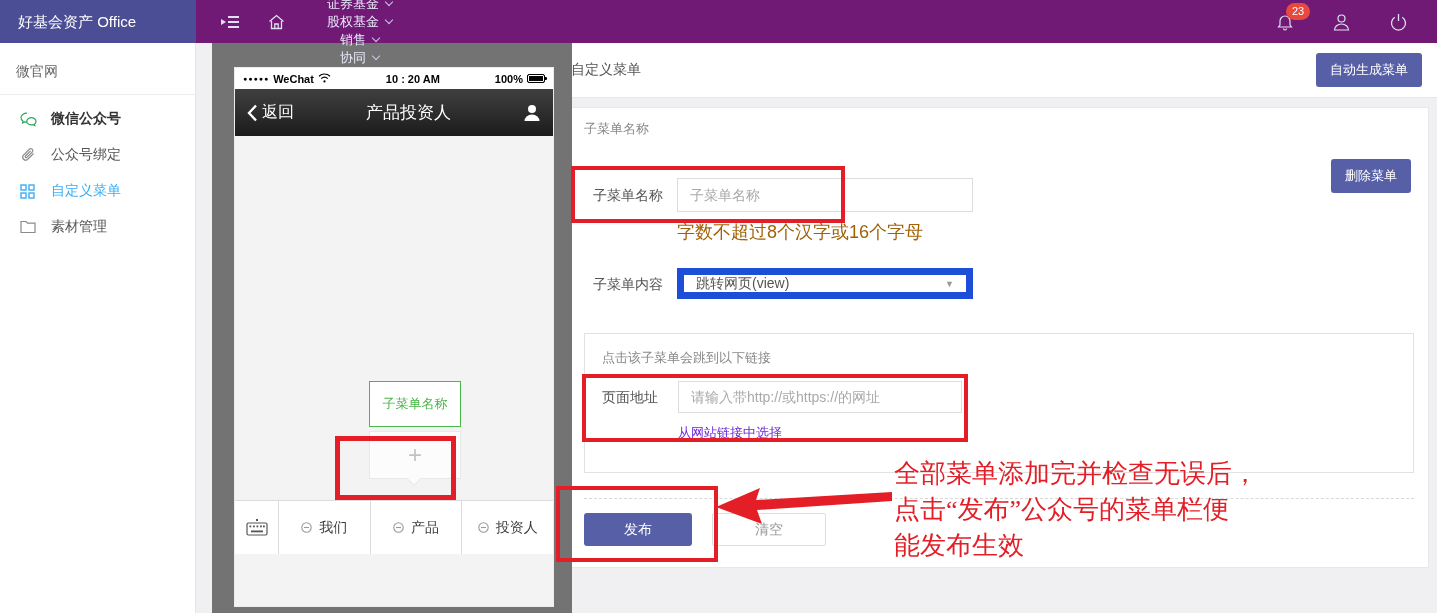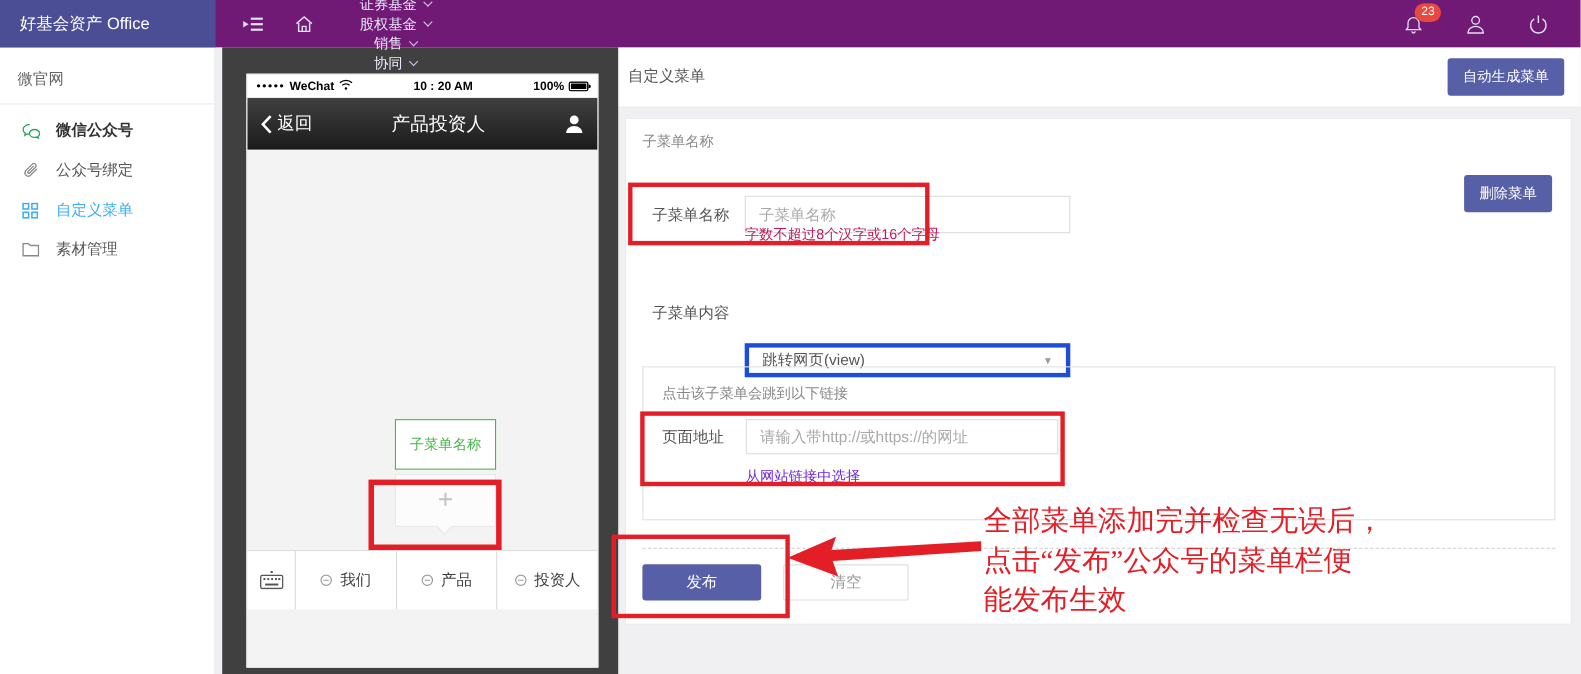--- a/index.html
+++ b/index.html
@@ -27,21 +27,21 @@
   .sb-list { padding-top:6px; }
   .sb-item { height:36px; display:flex; align-items:center; padding-left:20px; font-size:14px; color:#555; cursor:pointer; }
   .sb-item .sb-icon { width:17px; height:17px; margin-right:14px; flex:none; display:flex; align-items:center; }
   .sb-item.bold { color:#333; font-weight:bold; }
   .sb-item.active { color:#3baef7; }
   .ic-green { color:#2aa65c; }
   .ic-gray { color:#8a8a8a; }
   .ic-blue { color:#3baef7; }
 
   
-  .phone-col { position:absolute; left:202px; top:43px; width:360px; bottom:0; background:#404040; z-index:2; }
+  .phone-col { position:absolute; left:212px; top:43px; width:360px; bottom:0; background:#737373; z-index:2; }
   .phone { position:absolute; left:22px; top:24px; width:320px; height:540px; background:#f3f3f3; border:1px solid #ededed; }
   .p-status { height:21px; background:#fff; display:flex; align-items:center; padding:0 8px; font-size:11px; color:#000; font-weight:bold; }
   .p-dots { font-size:7px; letter-spacing:1px; margin-right:4px; }
   .p-carrier { margin-right:4px; }
   .p-time { flex:1; text-align:center; }
   .p-batt-pct { margin-right:4px; }
   .batt { width:18px; height:9px; border:1px solid #000; border-radius:2px; position:relative; background:#000; box-shadow:inset 0 0 0 1px #fff; }
   .batt::after { content:""; position:absolute; right:-3px; top:2px; width:2px; height:3px; background:#000; border-radius:0 1px 1px 0; }
   .p-nav { height:47px; background:linear-gradient(#404040,#1b1b1b); display:flex; align-items:center; padding:0 12px; color:#fff; }
   .p-back { display:flex; align-items:center; font-size:16px; gap:4px; cursor:pointer; }
@@ -63,23 +63,23 @@
   .btn-purple { background:#575fa7; color:#fff; font-size:13px; border:none; border-radius:3px; padding:8px 14px; cursor:pointer; }
   .gen-btn { margin-left:auto; }
   .panel { position:absolute; left:12px; top:64px; width:861px; height:461px; background:#fff; border:1px solid #e8e8ea; }
   .sec-title { position:absolute; left:15px; top:12px; font-size:13px; color:#888; }
   .del-btn { position:absolute; right:17px; top:51px; }
   .f-label { position:absolute; font-size:14px; color:#555; }
   .name-label { left:24px; top:79px; }
   .txt-input { position:absolute; border:1px solid #ddd; font-size:14px; padding:0 12px; color:#555; font-family:"Liberation Sans",sans-serif; outline:none; background:#fff; }
   .txt-input::placeholder { color:#a9a9a9; opacity:1; }
   .name-input { left:108px; top:70px; width:296px; height:34px; }
-  .hint { position:absolute; left:108px; top:96px; font-size:13px; color:#be185d; }
+  .hint { position:absolute; left:108px; top:112px; font-size:18px; color:#a16207; }
   .content-label { left:24px; top:168px; }
-  .select { position:absolute; left:108px; top:160px; width:296px; height:31px; border:4px solid #1d4ed8; display:flex; align-items:center; padding:0 12px; font-size:14px; color:#555; cursor:pointer; background:#fff;margin-top:44px; }
+  .select { position:absolute; left:108px; top:160px; width:296px; height:31px; border:7px solid #1d4ed8; display:flex; align-items:center; padding:0 12px; font-size:14px; color:#555; cursor:pointer; background:#fff; }
   .select .sel-caret { margin-left:auto; font-size:9px; color:#999; }
   .link-box { position:absolute; left:15px; top:225px; width:830px; height:140px; border:1px solid #e2e2e2; }
   .lb-note { position:absolute; left:17px; top:15px; font-size:13px; color:#888; }
   .url-label { left:17px; top:55px; }
   .url-input { left:93px; top:47px; width:284px; height:32px; }
   .pick-link { position:absolute; left:93px; top:90px; font-size:13px; color:#6d28d9; cursor:pointer; }
   .dotted { position:absolute; left:15px; top:390px; width:830px; border-top:1px dashed #d8d8d8; }
   .publish-btn { position:absolute; left:15px; top:405px; width:108px; height:33px; font-size:14px; }
   .clear-btn { position:absolute; left:143px; top:405px; width:114px; height:33px; background:#fff; border:1px solid #ddd; color:#999; font-size:14px; border-radius:2px; cursor:pointer; }
 

